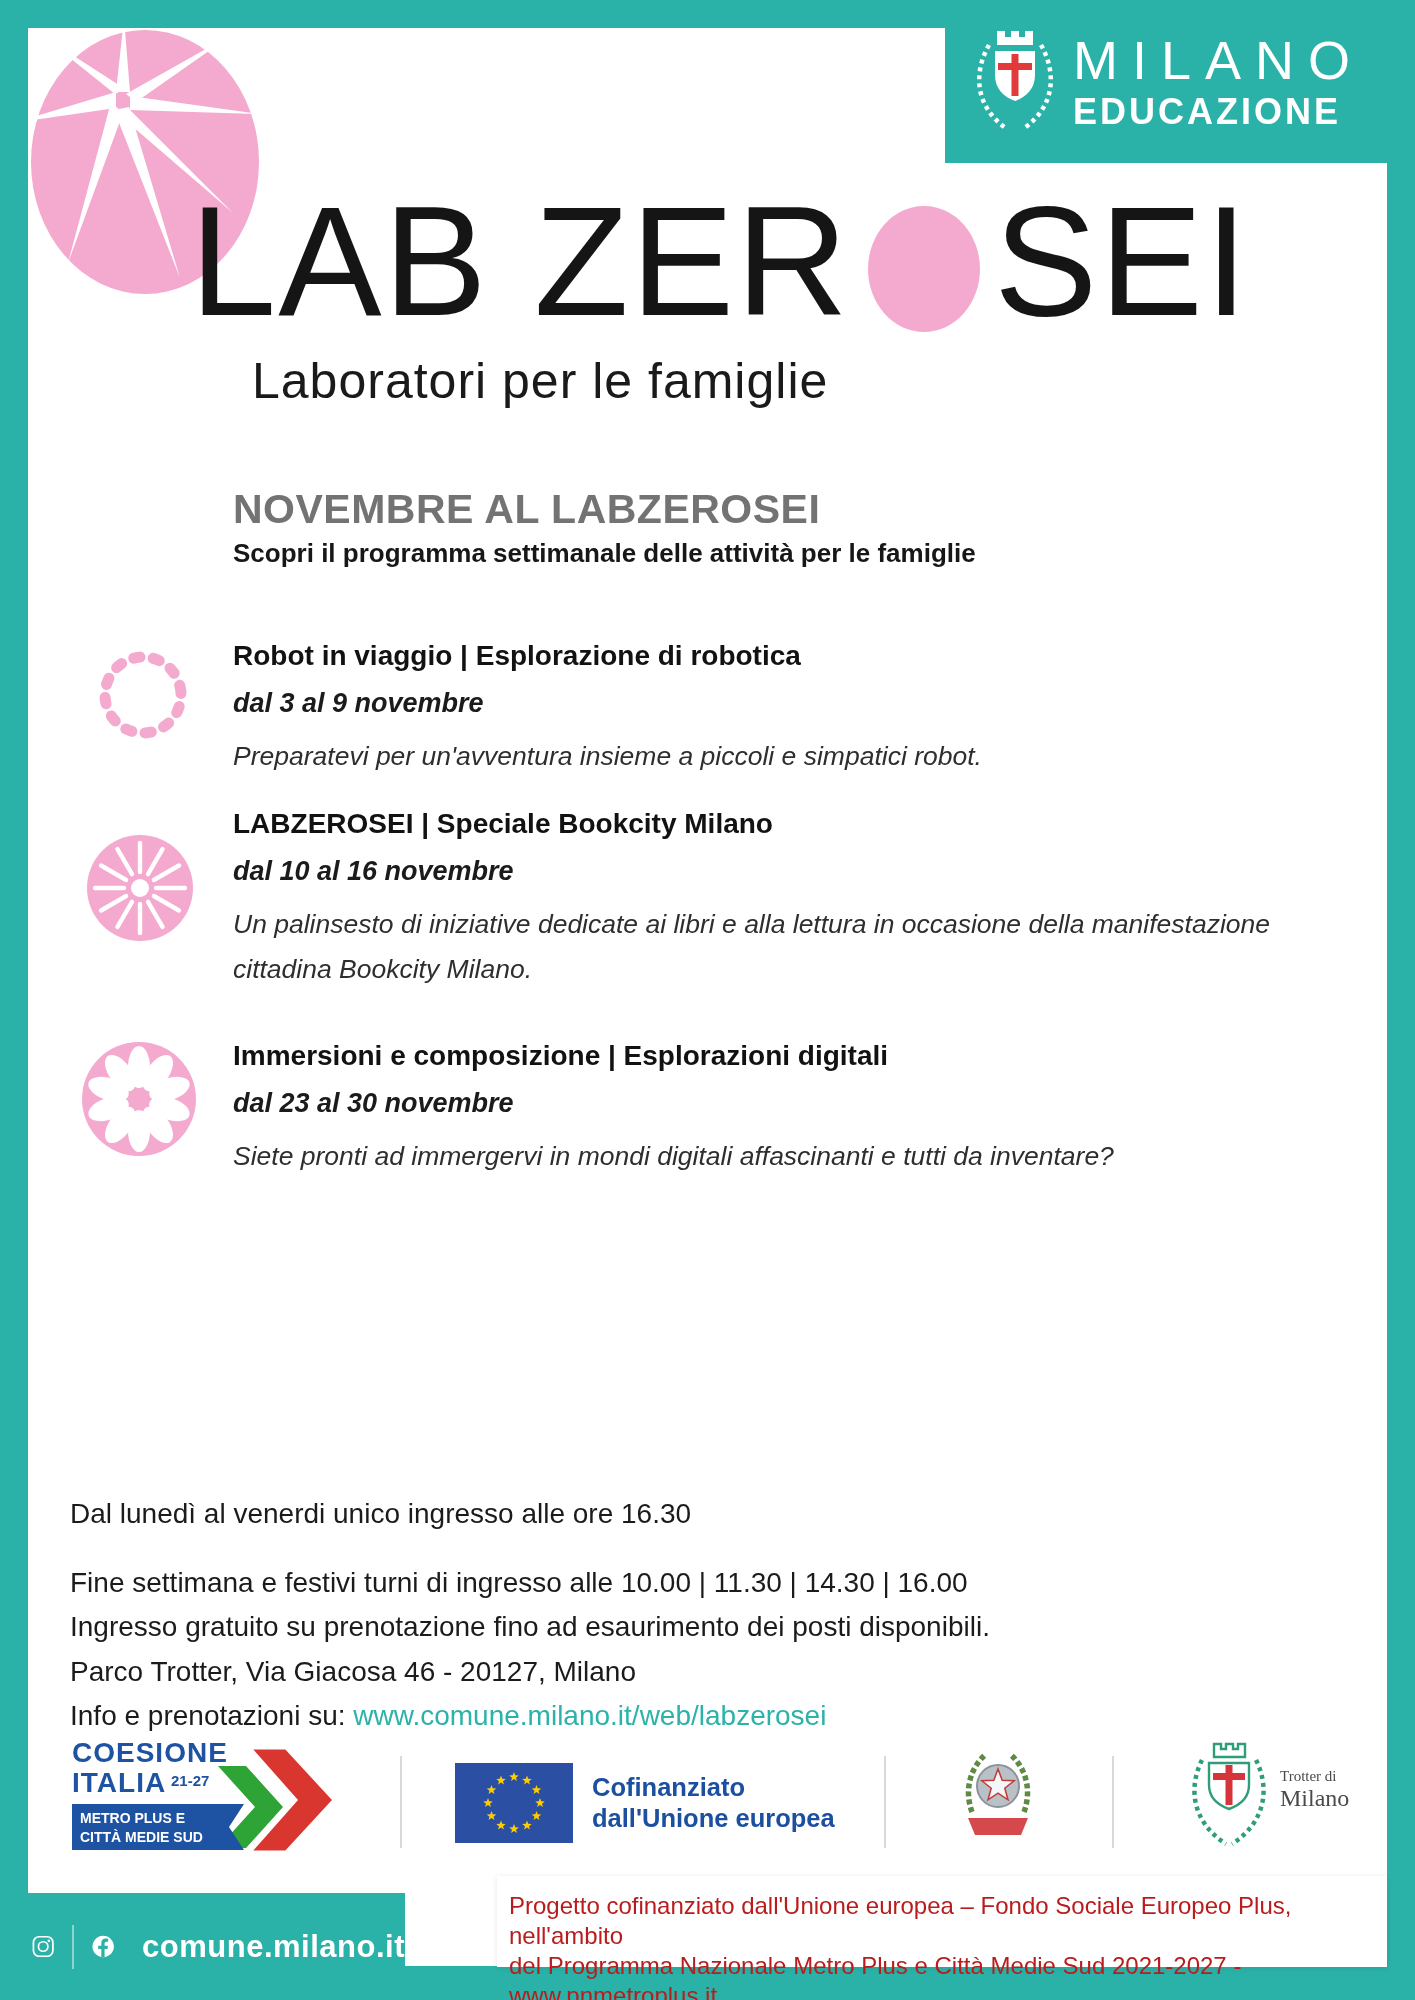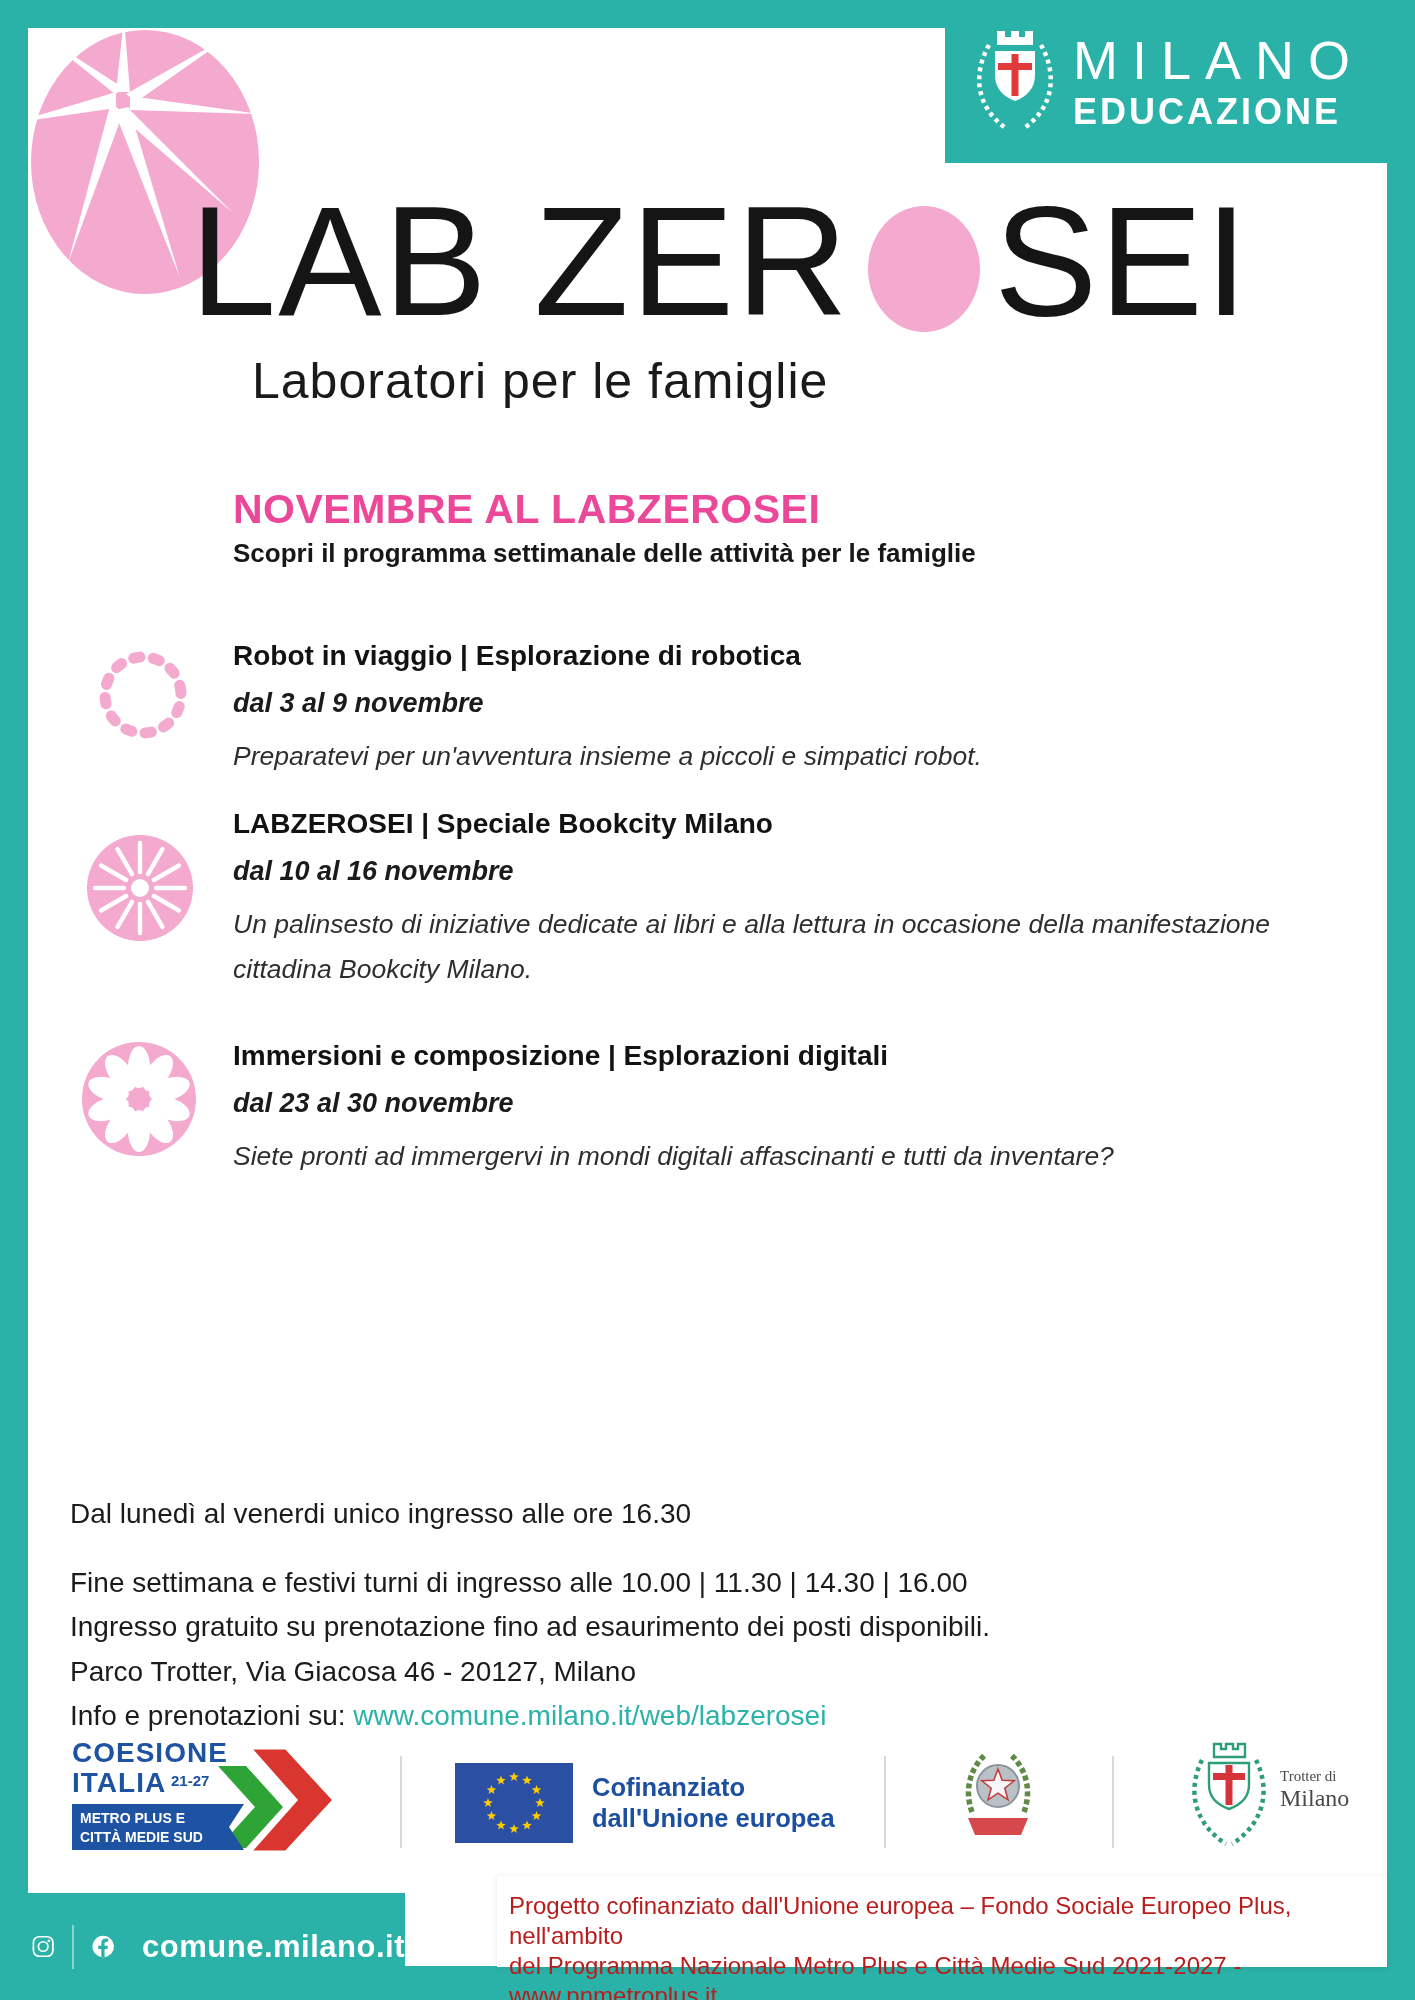--- a/index.html
+++ b/index.html
@@ -14,21 +14,21 @@
   .hdr{left:945px;top:0;width:470px;height:163px;background:#2BB2A8;display:flex;align-items:center;padding-left:28px;box-sizing:border-box;}
   .hdr-text{margin-left:16px;color:#fff;}
   .hdr-l1{font-size:54px;font-weight:200;letter-spacing:14px;line-height:1;}
   .hdr-l2{font-size:36px;font-weight:700;letter-spacing:3px;line-height:1;margin-top:7px;}
   
   .lab-title{left:190px;top:184px;display:flex;align-items:center;font-size:155px;font-weight:500;
              color:#151515;letter-spacing:2px;line-height:1;white-space:nowrap;}
   .lab-dot{width:112px;height:126px;border-radius:50%;background:#F4A9CF;margin:0 14px 0 18px;transform:translateY(7px);}
   .lab-sub{left:252px;top:352px;font-size:50px;font-weight:300;color:#1a1a1a;letter-spacing:1px;}
   
-  .prog-head{left:233px;top:486px;font-size:41px;font-weight:700;color:#ec4899;letter-spacing:.5px;}
+  .prog-head{left:233px;top:486px;font-size:41px;font-weight:700;color:#737373;letter-spacing:.5px;}
   .prog-sub{left:233px;top:538px;font-size:26px;font-weight:700;color:#171717;}
   .event{left:233px;width:1100px;color:#141414;}
   .ev1{top:640px;} .ev2{top:808px;} .ev3{top:1040px;}
   .event h3{margin:0 0 16px 0;font-size:28px;font-weight:700;color:#121212;}
   .event .date{margin:0 0 15px 0;font-size:27px;font-weight:700;font-style:italic;color:#1b1b1b;}
   .event p{margin:0;font-size:26.5px;line-height:45px;color:#2e2e2e;font-style:italic;}
   
   .info{left:70px;top:1468px;font-size:28px;line-height:44.5px;color:#1b1b1b;}
   .info .b{font-weight:400;margin-top:24px;}
   .info a{color:#2BB2A9;text-decoration:none;}

